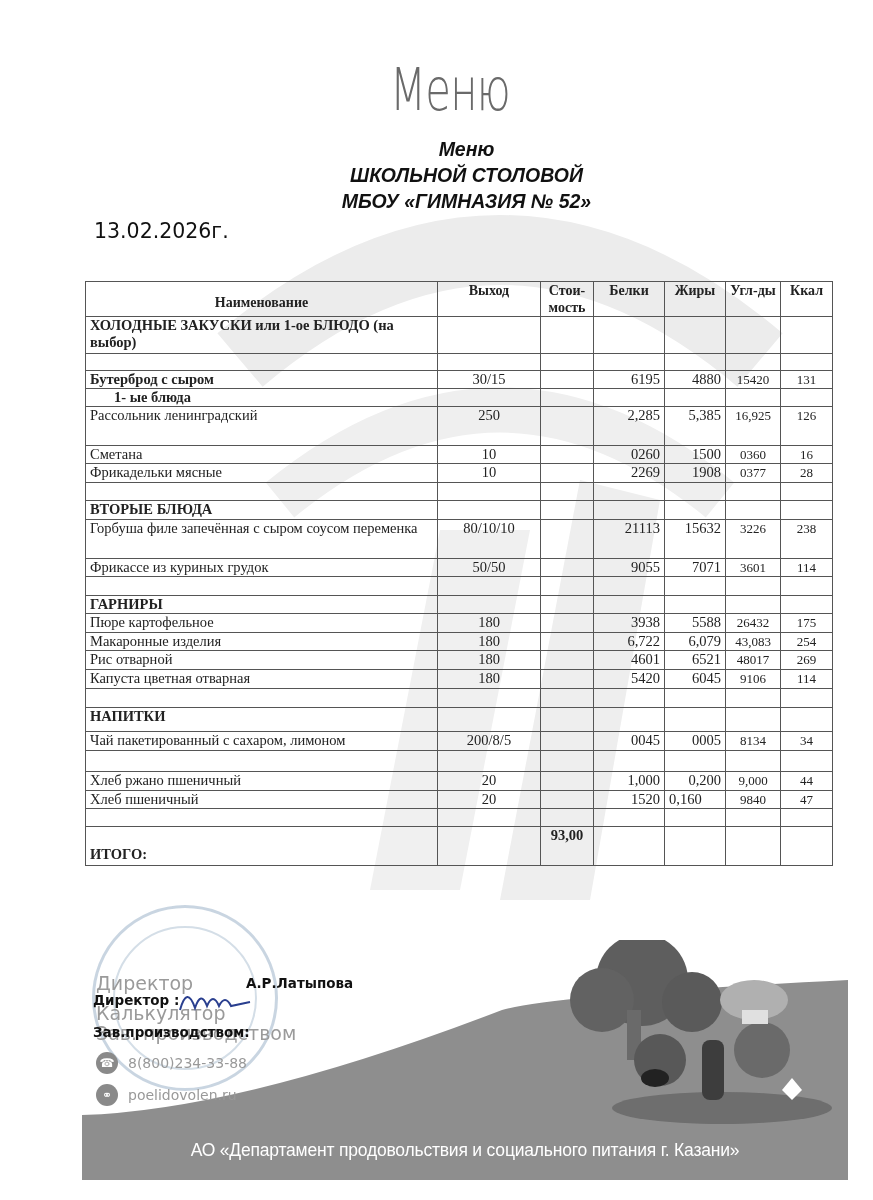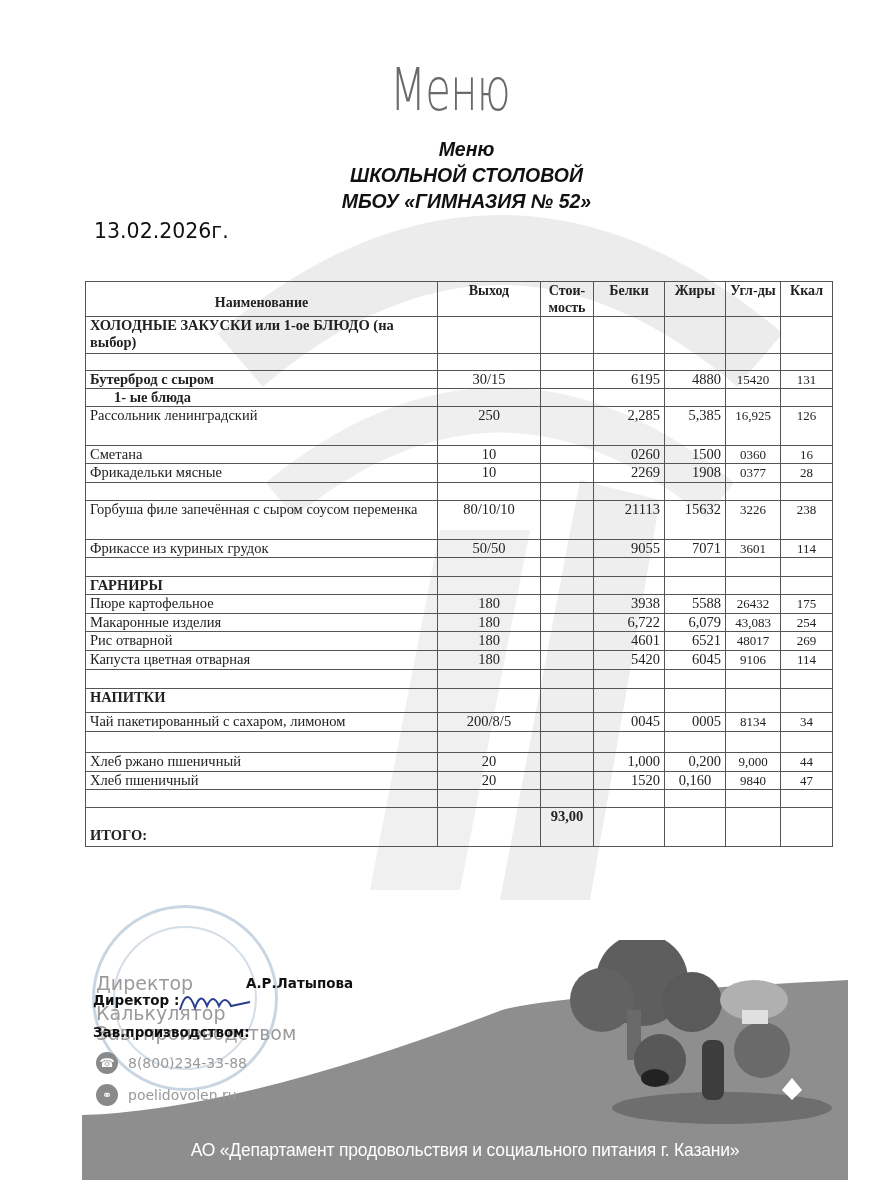--- a/index.html
+++ b/index.html
@@ -189,20 +189,29 @@
       </tr>
       <tr style="height: 18px;">
         <td></td>
         <td class="num"></td>
         <td class="num"></td>
         <td class="num"></td>
         <td class="num"></td>
         <td class="num"></td>
         <td class="num"></td>
       </tr>
+      <tr style="height: 19px;">
+        <td class="cat">ВТОРЫЕ БЛЮДА</td>
+        <td class="num"></td>
+        <td class="num"></td>
+        <td class="num"></td>
+        <td class="num"></td>
+        <td class="num"></td>
+        <td class="num"></td>
+      </tr>
       <tr style="height: 39px;">
         <td>Горбуша филе запечённая с сыром соусом переменка</td>
         <td class="num" style="text-align: center;">80/10/10</td>
         <td class="num"></td>
         <td class="num" style="text-align: right;">21113</td>
         <td class="num" style="text-align: right;">15632</td>
         <td class="num" style="font-size: 13px;">3226</td>
         <td class="num" style="font-size: 13px;">238</td>
       </tr>
       <tr style="height: 18px;">
@@ -311,21 +320,21 @@
         <td class="num" style="text-align: right;">1,000</td>
         <td class="num" style="text-align: right;">0,200</td>
         <td class="num" style="font-size: 13px;">9,000</td>
         <td class="num" style="font-size: 13px;">44</td>
       </tr>
       <tr style="height: 18px;">
         <td>Хлеб пшеничный</td>
         <td class="num" style="text-align: center;">20</td>
         <td class="num"></td>
         <td class="num" style="text-align: right;">1520</td>
-        <td class="num" style="text-align: center; margin-top: 34px;">0,160</td>
+        <td class="num" style="text-align: left; margin-top: 34px;">0,160</td>
         <td class="num" style="font-size: 13px;">9840</td>
         <td class="num" style="font-size: 13px;">47</td>
       </tr>
       <tr style="height: 18px;">
         <td></td>
         <td class="num"></td>
         <td class="num"></td>
         <td class="num"></td>
         <td class="num"></td>
         <td class="num"></td>

